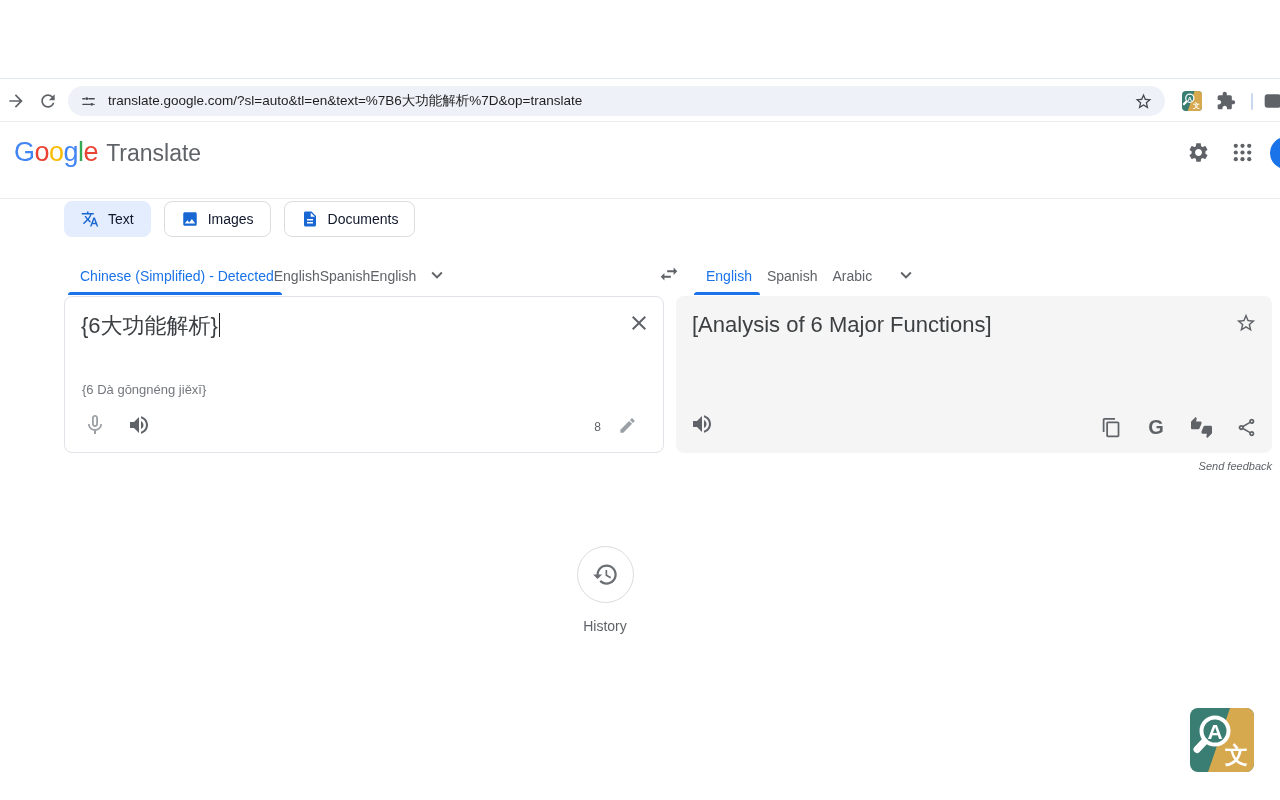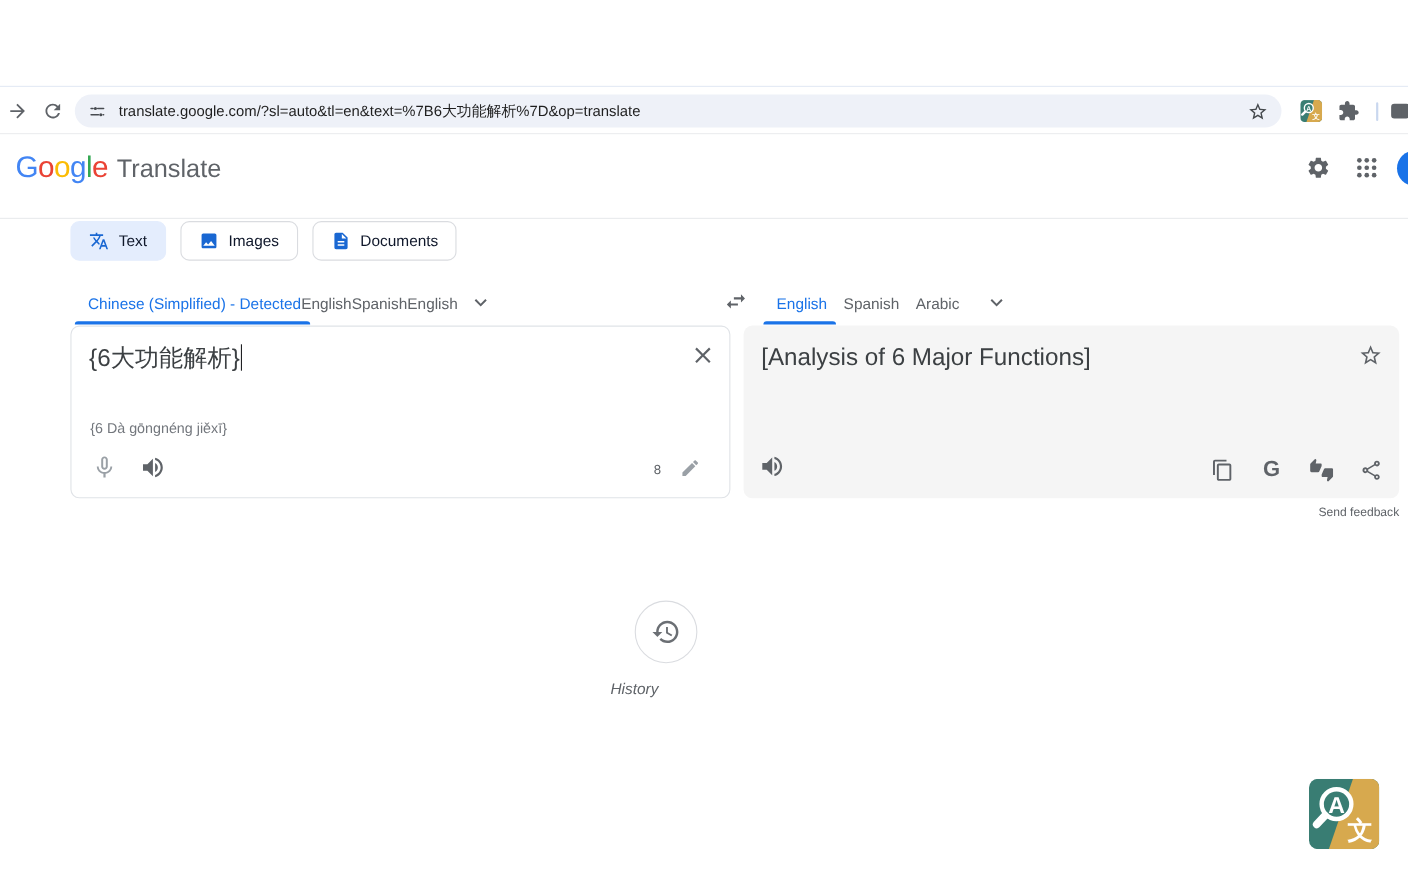--- a/index.html
+++ b/index.html
@@ -75,24 +75,24 @@
   .pan-icon.dim { color:#9aa0a6; }
   .char-count { position:absolute; right:62px; top:123px; font-size:12px; color:#5f6368; }
   .tgt-actions { position:absolute; right:14px; bottom:14px; display:flex; gap:21px;
     align-items:center; }
   .tgt-actions .act { width:24px; height:24px; color:#5f6368; cursor:pointer;
     display:flex; align-items:center; justify-content:center; }
   .tgt-actions .act svg { width:21px; height:21px; fill:currentColor; }
   .g-letter { font-size:20px; font-weight:700; color:#5f6368; line-height:24px; }
 
   .send-feedback { position:absolute; right:8px; top:460px; font-size:11px;
-    color:#5f6368; cursor:pointer;margin-left:41px; }
-
-  
-  .shortcut { position:absolute; top:546px; width:100px; text-align:left; cursor:pointer;font-style:italic; }
+    font-style:italic; color:#5f6368; cursor:pointer;margin-left:41px; }
+
+  
+  .shortcut { position:absolute; top:546px; width:100px; text-align:center; cursor:pointer; }
   .shortcut .circle { width:57px; height:57px; border-radius:50%; border:1px solid #dadce0;
     background:#fff; margin:0 auto; display:flex; align-items:center; justify-content:center; }
   .shortcut .circle svg { width:27px; height:27px; fill:#6b6f74; }
   .shortcut .sc-label { margin-top:15px; font-size:14px; color:#5f6368; }
 
   
   .float-badge { position:absolute; left:1190px; top:708px; width:64px; height:64px;
     border-radius:8px; overflow:hidden; cursor:pointer; }
 </style>
 </head>

